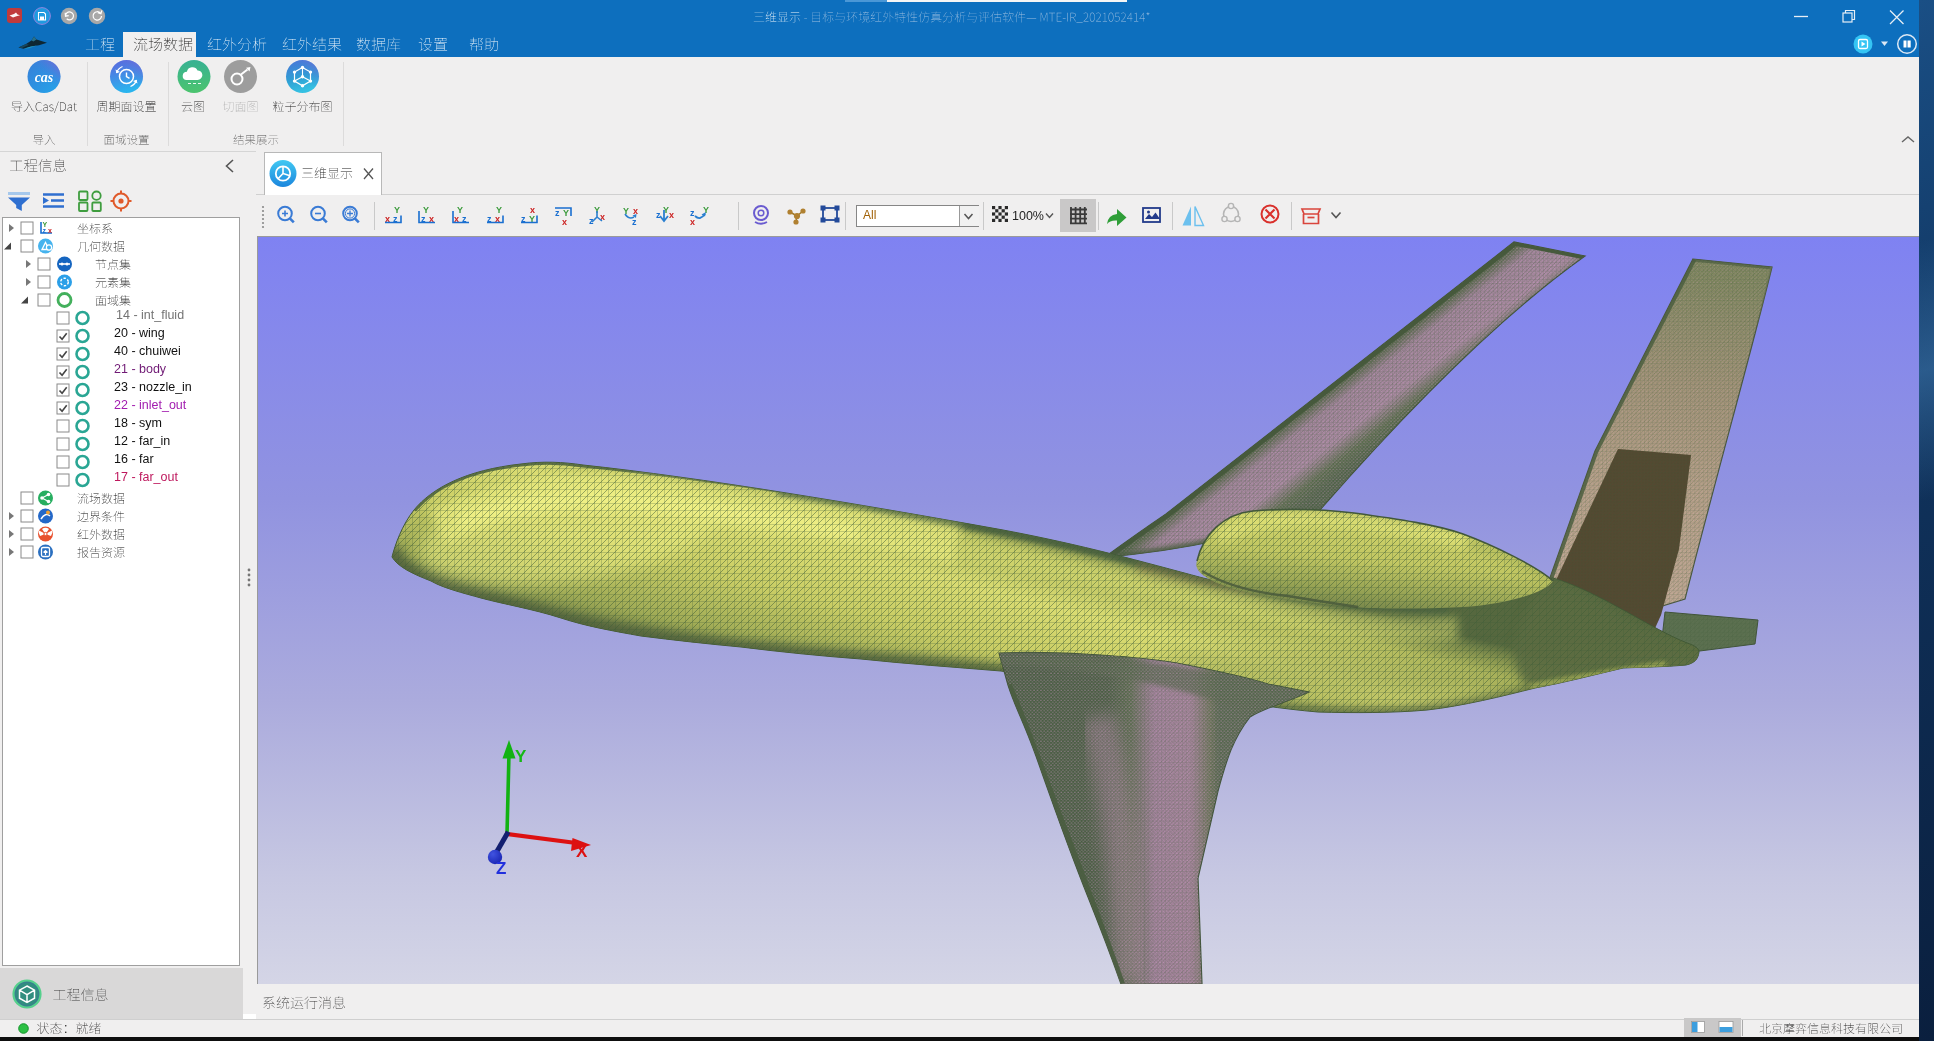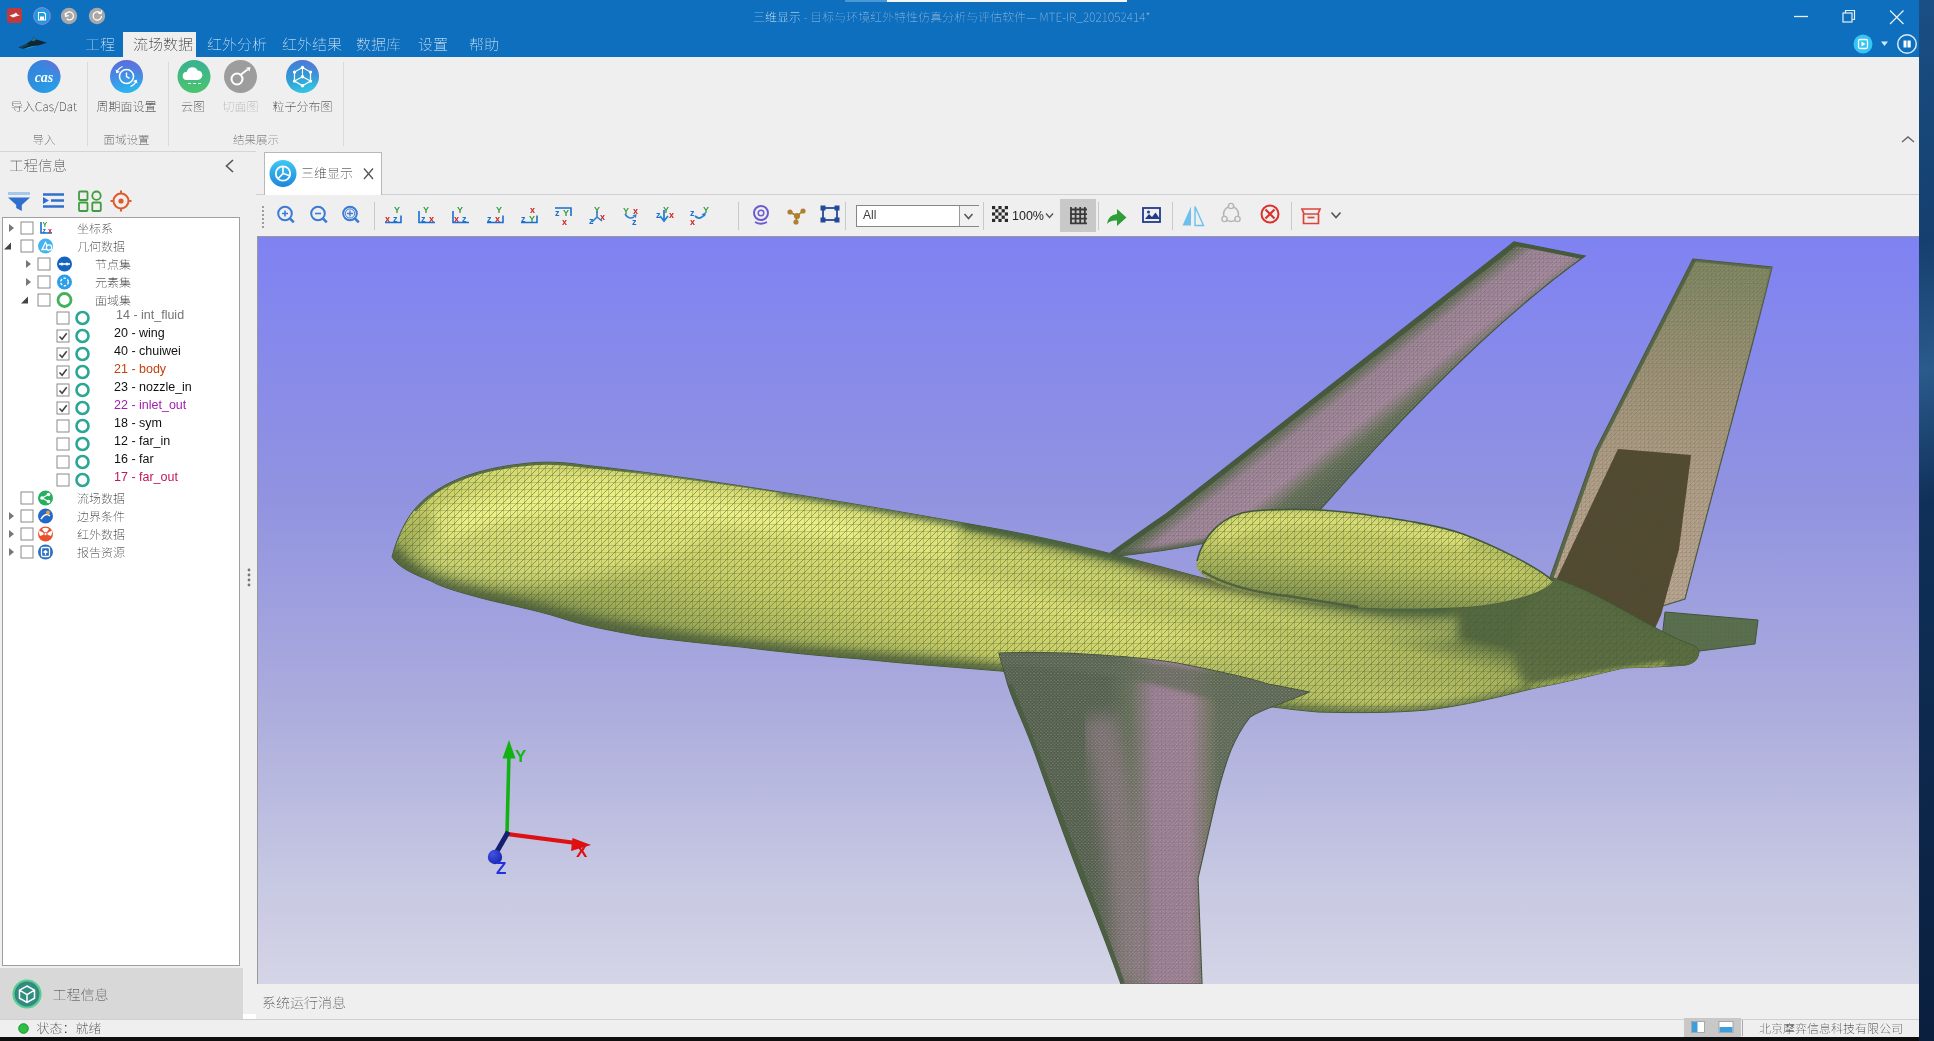--- a/index.html
+++ b/index.html
@@ -21,32 +21,32 @@
 <div style="position:absolute;left:374px;top:202px;width:1px;height:28px;background:#c9c9c9"></div>
 <div style="position:absolute;left:738px;top:202px;width:1px;height:28px;background:#c9c9c9"></div>
 <div style="position:absolute;left:845px;top:202px;width:1px;height:28px;background:#c9c9c9"></div>
 <div style="position:absolute;left:983px;top:202px;width:1px;height:28px;background:#c9c9c9"></div>
 <div style="position:absolute;left:1098px;top:202px;width:1px;height:28px;background:#c9c9c9"></div>
 <div style="position:absolute;left:1172px;top:202px;width:1px;height:28px;background:#c9c9c9"></div>
 <div style="position:absolute;left:1291px;top:202px;width:1px;height:28px;background:#c9c9c9"></div>
 <div style="position:absolute;left:1060px;top:199px;width:36px;height:33px;background:#c9c8c8"></div>
 <div style="position:absolute;left:856px;top:205px;width:123px;height:22px;background:#fff;border:1px solid #868686;box-sizing:border-box"></div>
 <div style="position:absolute;left:959px;top:206px;width:19px;height:20px;background:#f1f1f1;border-left:1px solid #999"></div>
-<div style="position:absolute;left:863px;top:208px;font:12px 'Liberation Sans',sans-serif;color:#404040">All</div>
+<div style="position:absolute;left:863px;top:208px;font:12px 'Liberation Sans',sans-serif;color:#a16207">All</div>
 <div style="position:absolute;left:256px;top:984px;width:1663px;height:35px;background:#f0efef"></div>
 <div style="position:absolute;left:0;top:1019px;width:1919px;height:18px;background:#f0efef;border-top:1px solid #cfcfcf;box-sizing:border-box"></div>
 <div style="position:absolute;left:1684px;top:1018px;width:57px;height:19px;background:#c9c8c8"></div>
 <div style="position:absolute;left:1742px;top:1020px;width:1px;height:16px;background:#aaa"></div>
 <div style="position:absolute;left:0;top:1037px;width:1919px;height:4px;background:#0e0e0e"></div>
 <div style="position:absolute;left:1919px;top:0;width:15px;height:1041px;background:linear-gradient(160deg,#1a4f85 0%,#10335d 40%,#0a1f3e 100%)"></div>
 <div style="position:absolute;left:1919px;top:240px;width:15px;height:260px;background:linear-gradient(165deg,rgba(90,160,220,0),rgba(90,160,220,.35) 50%,rgba(90,160,220,0));"></div>
 <div style="position:absolute;left:116px;top:308px;font:12.5px 'Liberation Sans',sans-serif;color:#737373">14 - int_fluid</div>
 <div style="position:absolute;left:114px;top:326px;font:12.5px 'Liberation Sans',sans-serif;color:#111">20 - wing</div>
 <div style="position:absolute;left:114px;top:344px;font:12.5px 'Liberation Sans',sans-serif;color:#111">40 - chuiwei</div>
-<div style="position:absolute;left:114px;top:362px;font:12.5px 'Liberation Sans',sans-serif;color:#c2410c">21 - body</div>
+<div style="position:absolute;left:114px;top:362px;font:12.5px 'Liberation Sans',sans-serif;color:#701a75">21 - body</div>
 <div style="position:absolute;left:114px;top:380px;font:12.5px 'Liberation Sans',sans-serif;color:#111">23 - nozzle_in</div>
 <div style="position:absolute;left:114px;top:398px;font:12.5px 'Liberation Sans',sans-serif;color:#a21caf">22 - inlet_out</div>
 <div style="position:absolute;left:114px;top:416px;font:12.5px 'Liberation Sans',sans-serif;color:#111">18 - sym</div>
 <div style="position:absolute;left:114px;top:434px;font:12.5px 'Liberation Sans',sans-serif;color:#111">12 - far_in</div>
 <div style="position:absolute;left:114px;top:452px;font:12.5px 'Liberation Sans',sans-serif;color:#111">16 - far</div>
 <div style="position:absolute;left:114px;top:470px;font:12.5px 'Liberation Sans',sans-serif;color:#be185d">17 - far_out</div>
 <svg width="1661" height="747" viewBox="0 0 1661 747" style="position:absolute;left:257px;top:236px;border-left:1px solid #9a9a9a;border-top:1px solid #9a9a9a">
 <defs>
 <linearGradient id="sky" x1="0" y1="0" x2="0" y2="1">
  <stop offset="0" stop-color="#7f82f2"></stop>

